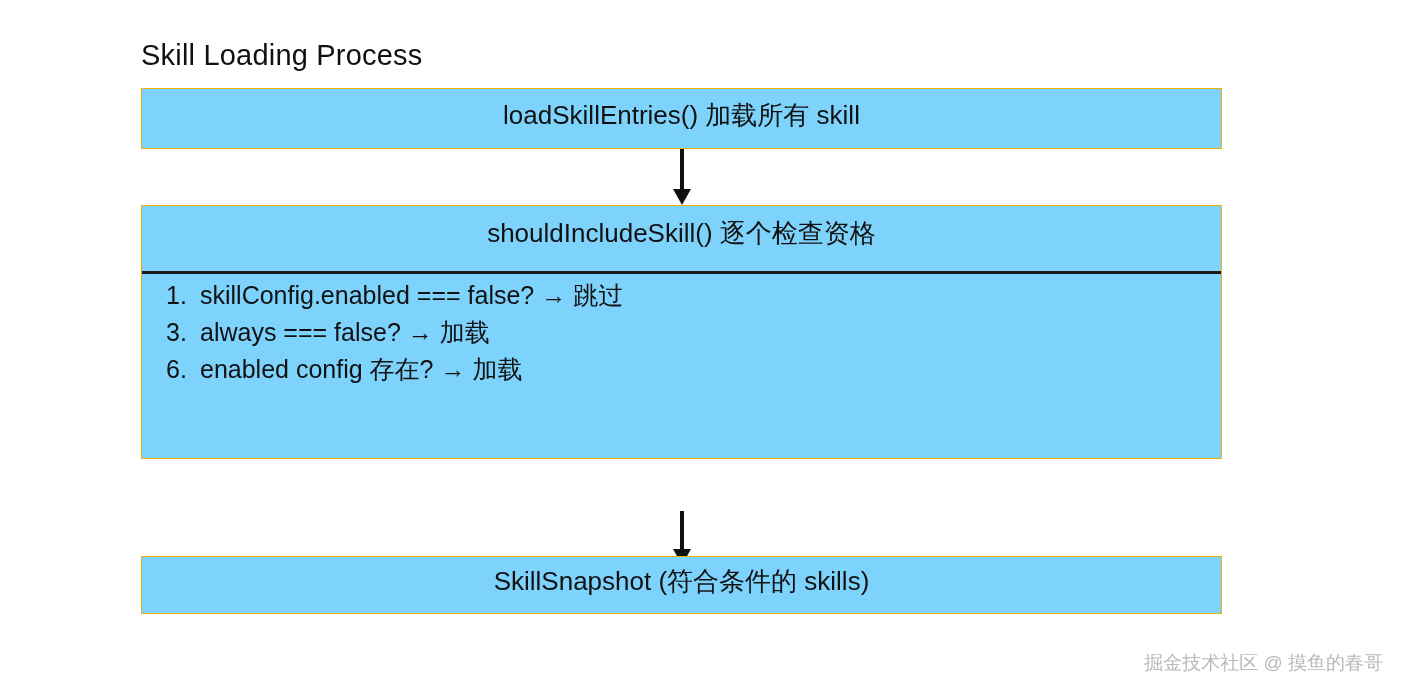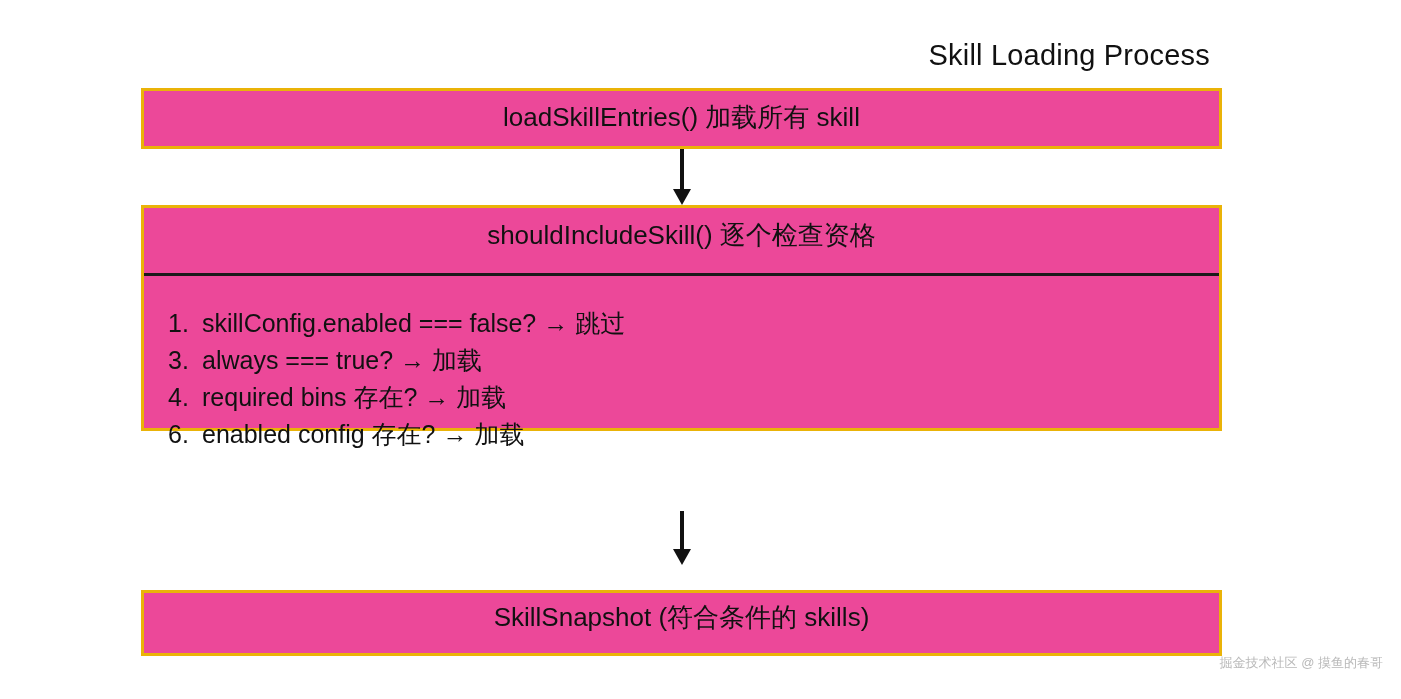--- a/index.html
+++ b/index.html
@@ -20,39 +20,39 @@
     position: absolute;
     left: 0;
     top: 0;
     width: 1401px;
     height: 699px;
   }
 
   
   .diagram-title {
     position: absolute;
-    left: 129px;
+    left: 141px;
     top: 36px;
     width: 1081px;
-    text-align: right;
+    text-align: left;
     font-size: 29px;
     line-height: 38px;
     letter-spacing: 0.2px;
     color: #111111;
     white-space: nowrap;
   }
 
   
   .node-box {
     position: absolute;
     left: 141px;
     width: 1081px;
     box-sizing: border-box;
-    border: 3px solid #eab308;
-    background: #ec4899;
+    border: 1px solid #eab308;
+    background: #7dd3fc;
   }
 
   .box-label {
     text-align: center;
     font-size: 26px;
     line-height: 32px;
     color: #111111;
     white-space: nowrap;
   }
 
@@ -61,51 +61,51 @@
     top: 88px;
     height: 61px;
   }
   #box-load-skill-entries .box-label {
     margin-top: 10px;
   }
 
   
   #box-should-include-skill {
     top: 205px;
-    height: 226px;
+    height: 254px;
   }
   #box-should-include-skill .box-header {
     height: 57px;
     border-bottom: 3px solid #1a1a1a;
     box-sizing: border-box;
   }
   #box-should-include-skill .box-header .box-label {
     margin-top: 11px;
   }
 
   .rules-list {
     list-style: none;
     margin: 0;
-    padding: 29px 0 0 24px;
+    padding: 3px 0 0 24px;
   }
   .rules-list li {
     font-size: 25px;
     line-height: 37px;
     color: #111111;
     white-space: nowrap;
   }
   .rule-index {
     display: inline-block;
     min-width: 34px;
   }
 
   
   #box-skill-snapshot {
-    top: 590px;
-    height: 66px;
+    top: 556px;
+    height: 58px;
   }
   #box-skill-snapshot .box-label {
     margin-top: 8px;
   }
 
   
   .arrow {
     position: absolute;
     left: 673px;
     width: 18px;
@@ -139,21 +139,21 @@
     height: 54px;
   }
   #arrow-check-to-snapshot .arrow-shaft { height: 38px; }
   #arrow-check-to-snapshot .arrow-head { top: 38px; }
 
   
   .watermark {
     position: absolute;
     right: 18px;
     top: 652px;
-    font-size: 13px;
+    font-size: 19px;
     line-height: 22px;
     color: #b9b9b9;
     white-space: nowrap;
   }
 </style>
 </head>
 <body>
 
 <div id="diagram-canvas">
 
@@ -170,24 +170,21 @@
 
   <div class="node-box" id="box-should-include-skill">
     <div class="box-header">
       <div class="box-label">shouldIncludeSkill() 逐个检查资格</div>
     </div>
     <ul class="rules-list">
       <li>
         <span class="rule-index">1.</span><span>skillConfig.enabled === false? → 跳过</span>
       </li>
       <li>
-        <span class="rule-index">3.</span><span>always === true? → 加载</span>
-      </li>
-      <li>
-        <span class="rule-index">4.</span><span>required bins 存在? → 加载</span>
+        <span class="rule-index">3.</span><span>always === false? → 加载</span>
       </li>
       <li>
         <span class="rule-index">6.</span><span>enabled config 存在? → 加载</span>
       </li>
     </ul>
   </div>
 
   <div class="arrow" id="arrow-check-to-snapshot">
     <div class="arrow-shaft"></div>
     <div class="arrow-head"></div>

